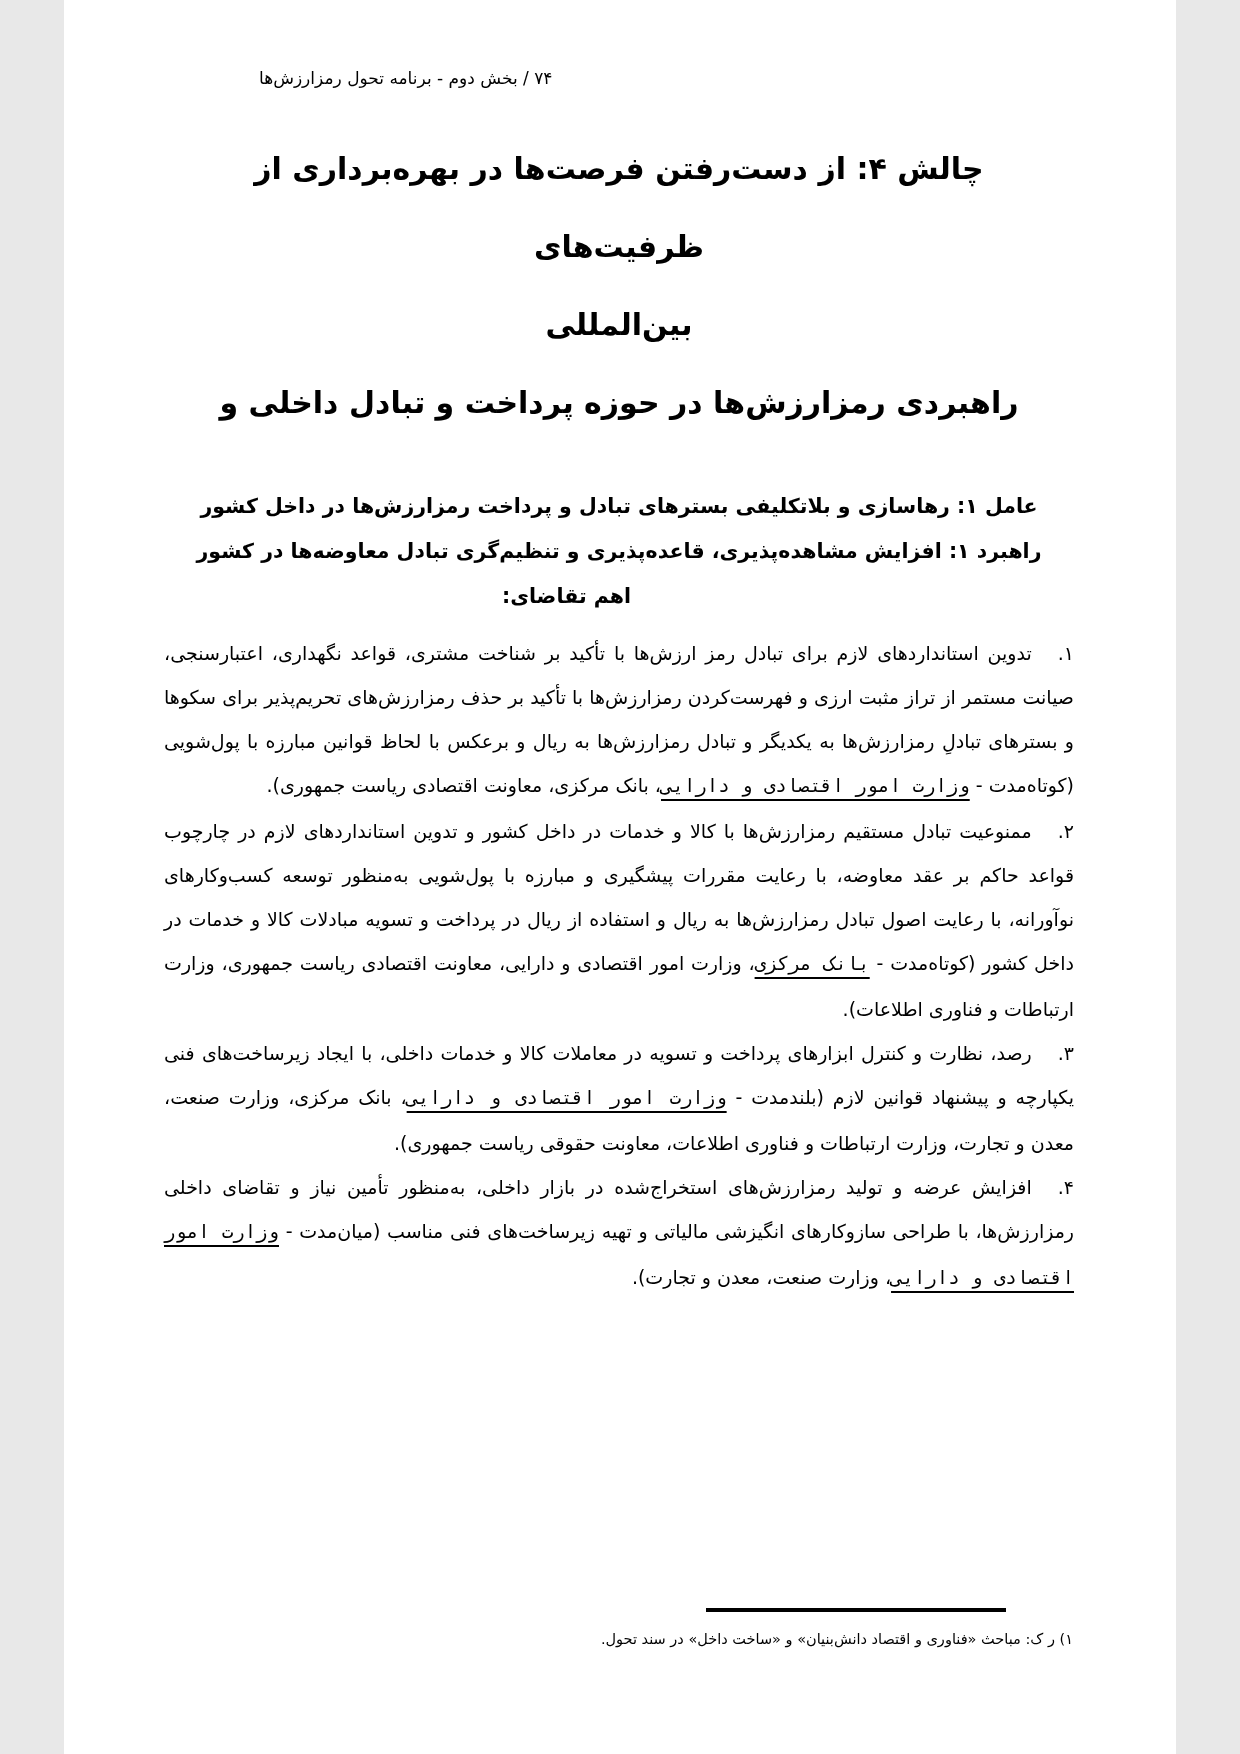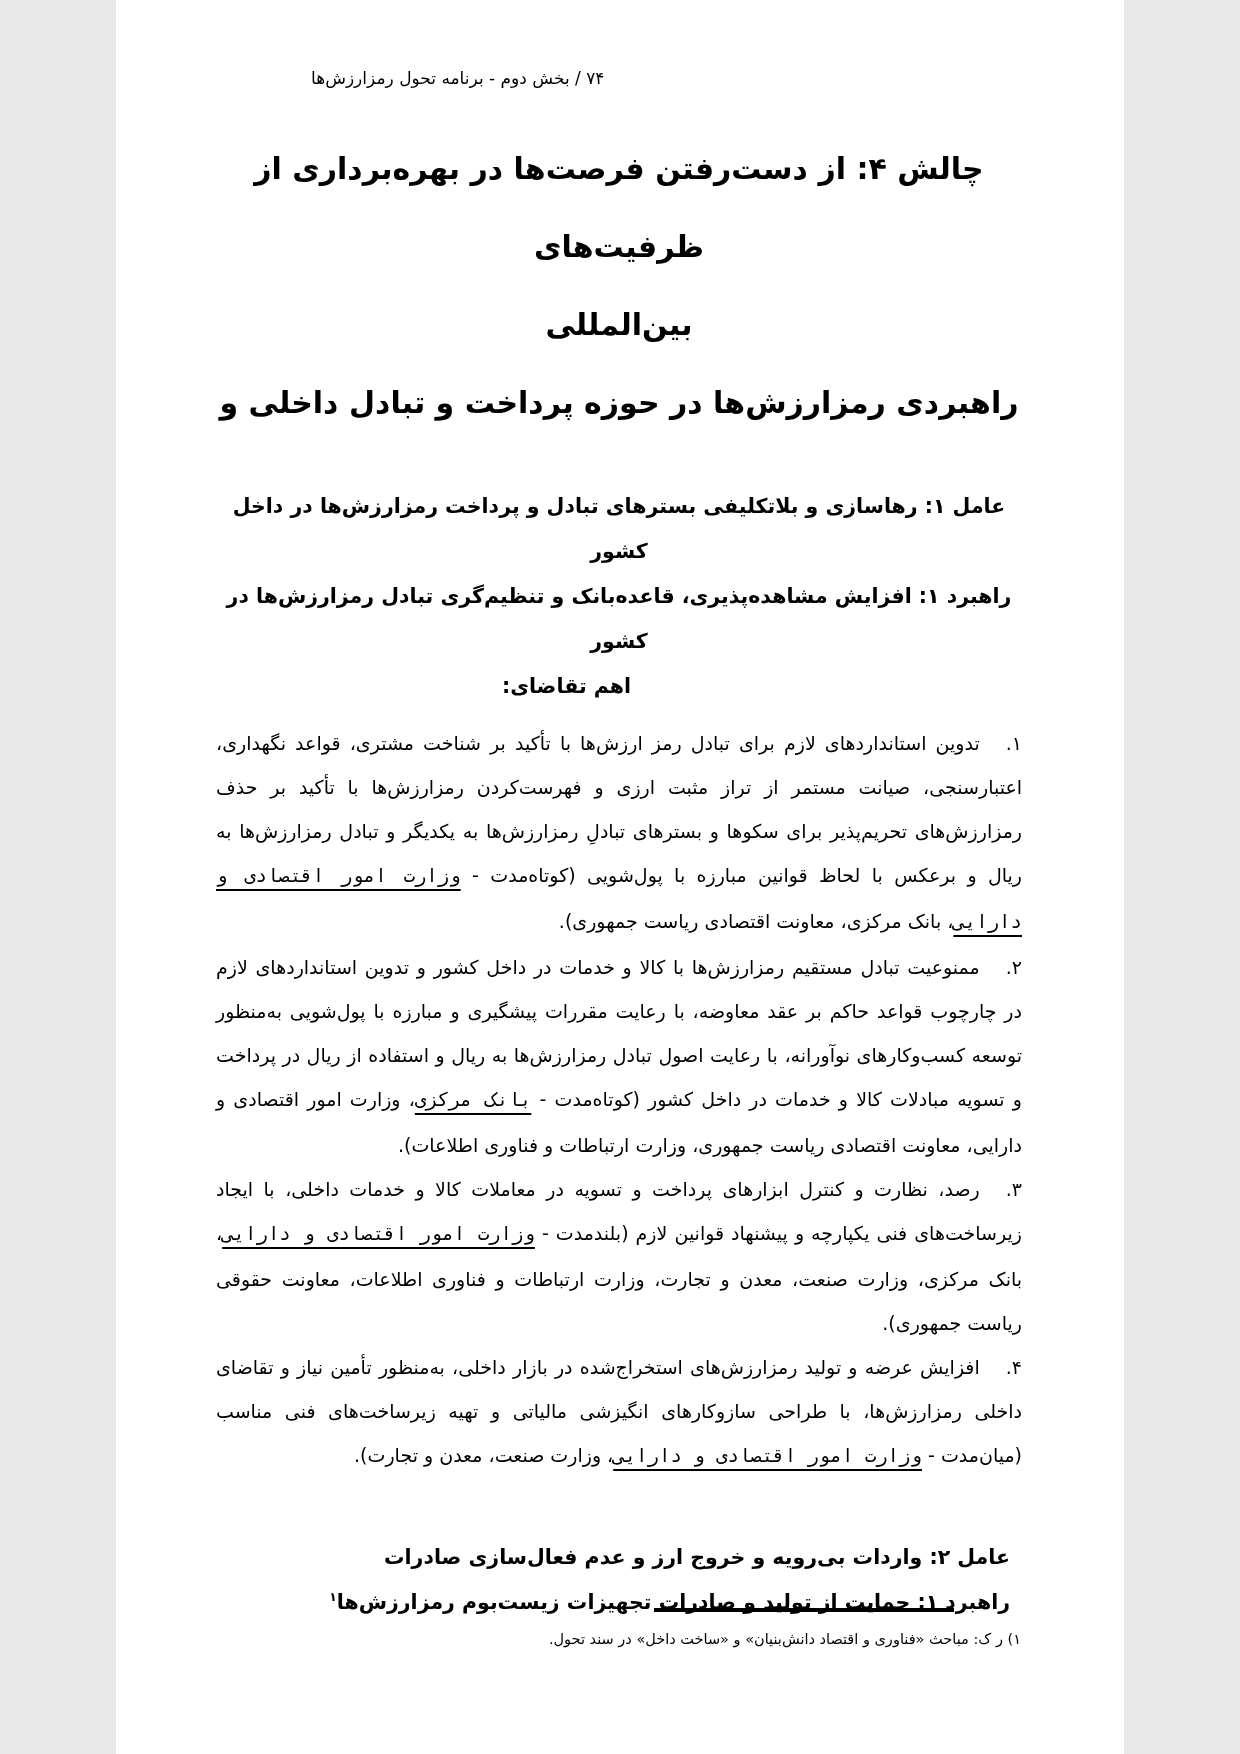--- a/index.html
+++ b/index.html
@@ -2,21 +2,21 @@
 <html lang="fa" dir="rtl"><head>
 <meta charset="utf-8">
 <style>
   html, body {
     margin: 0;
     padding: 0;
     background: #e8e8e8;
   }
   .page {
     position: relative;
-    width: 1008px;
+    width: 1112px;
     height: 1754px;
     margin: 0 auto;
     background: #ffffff;
     color: #000000;
     direction: rtl;
     font-family: "DejaVu Sans", "Liberation Sans", sans-serif;
     overflow: hidden;
   }
   .content {
     padding: 66px 102px 0 100px;
@@ -119,35 +119,31 @@
     <div class="page-header">۷۴ / بخش دوم - برنامه تحول رمزارزش‌ها</div>
 
     <h1 class="doc-title">
       <div>چالش ۴: از دست‌رفتن فرصت‌ها در بهره‌برداری از ظرفیت‌های</div>
       <div>بین‌المللی</div>
       <div>راهبردی رمزارزش‌ها در حوزه پرداخت و تبادل داخلی و</div>
     </h1>
 
     <div class="section-head">
       <div class="head-line">عامل ۱: رهاسازی و بلاتکلیفی بسترهای تبادل و پرداخت رمزارزش‌ها در داخل کشور</div>
-      <div class="head-line">راهبرد ۱: افزایش مشاهده‌پذیری، قاعده‌بانک و تنظیم‌گری تبادل رمزارزش‌ها در کشور</div>
+      <div class="head-line">راهبرد ۱: افزایش مشاهده‌پذیری، قاعده‌پذیری و تنظیم‌گری تبادل معاوضه‌ها در کشور</div>
       <div class="head-line actions-label">اهم تقاضای:</div>
     </div>
 
     <div class="actions-list" id="actions-list">
         <div class="action-item"><span class="num">۱.</span><span>تدوین استانداردهای لازم برای تبادل رمز ارزش‌ها با تأکید بر شناخت مشتری، قواعد نگهداری، اعتبارسنجی، صیانت مستمر از تراز مثبت ارزی و فهرست‌کردن رمزارزش‌ها با تأکید بر حذف رمزارزش‌های تحریم‌پذیر برای سکوها و بسترهای تبادلِ رمزارزش‌ها به یکدیگر و تبادل رمزارزش‌ها به ریال و برعکس با لحاظ قوانین مبارزه با پول‌شویی (کوتاه‌مدت - </span><span class="ul">وزارت امور اقتصادی و دارایی</span><span>، بانک مرکزی، معاونت اقتصادی ریاست جمهوری).</span></div>
         <div class="action-item"><span class="num">۲.</span><span>ممنوعیت تبادل مستقیم رمزارزش‌ها با کالا و خدمات در داخل کشور و تدوین استانداردهای لازم در چارچوب قواعد حاکم بر عقد معاوضه، با رعایت مقررات پیشگیری و مبارزه با پول‌شویی به‌منظور توسعه کسب‌وکارهای نوآورانه، با رعایت اصول تبادل رمزارزش‌ها به ریال و استفاده از ریال در پرداخت و تسویه مبادلات کالا و خدمات در داخل کشور (کوتاه‌مدت - </span><span class="ul">بانک مرکزی</span><span>، وزارت امور اقتصادی و دارایی، معاونت اقتصادی ریاست جمهوری، وزارت ارتباطات و فناوری اطلاعات).</span></div>
         <div class="action-item"><span class="num">۳.</span><span>رصد، نظارت و کنترل ابزارهای پرداخت و تسویه در معاملات کالا و خدمات داخلی، با ایجاد زیرساخت‌های فنی یکپارچه و پیشنهاد قوانین لازم (بلندمدت - </span><span class="ul">وزارت امور اقتصادی و دارایی</span><span>، بانک مرکزی، وزارت صنعت، معدن و تجارت، وزارت ارتباطات و فناوری اطلاعات، معاونت حقوقی ریاست جمهوری).</span></div>
         <div class="action-item"><span class="num">۴.</span><span>افزایش عرضه و تولید رمزارزش‌های استخراج‌شده در بازار داخلی، به‌منظور تأمین نیاز و تقاضای داخلی رمزارزش‌ها، با طراحی سازوکارهای انگیزشی مالیاتی و تهیه زیرساخت‌های فنی مناسب (میان‌مدت - </span><span class="ul">وزارت امور اقتصادی و دارایی</span><span>، وزارت صنعت، معدن و تجارت).</span></div>
       </div>
 
-    <div class="section-head factor2">
-      <div class="head-line">عامل ۲: واردات بی‌رویه و خروج ارز و عدم فعال‌سازی صادرات</div>
-      <div class="head-line"><span>راهبرد ۱: حمایت از تولید و صادرات تجهیزات زیست‌بوم رمزارزش‌ها</span><sup class="fn-ref">۱</sup></div>
-    </div>
 
   </div>
 
   <div class="footnote-area">
     <div class="footnote-rule"></div>
     <div class="footnote-text">۱) ر ک: مباحث «فناوری و اقتصاد دانش‌بنیان» و «ساخت داخل» در سند تحول.</div>
   </div>
 </div>
 
 </body></html>

